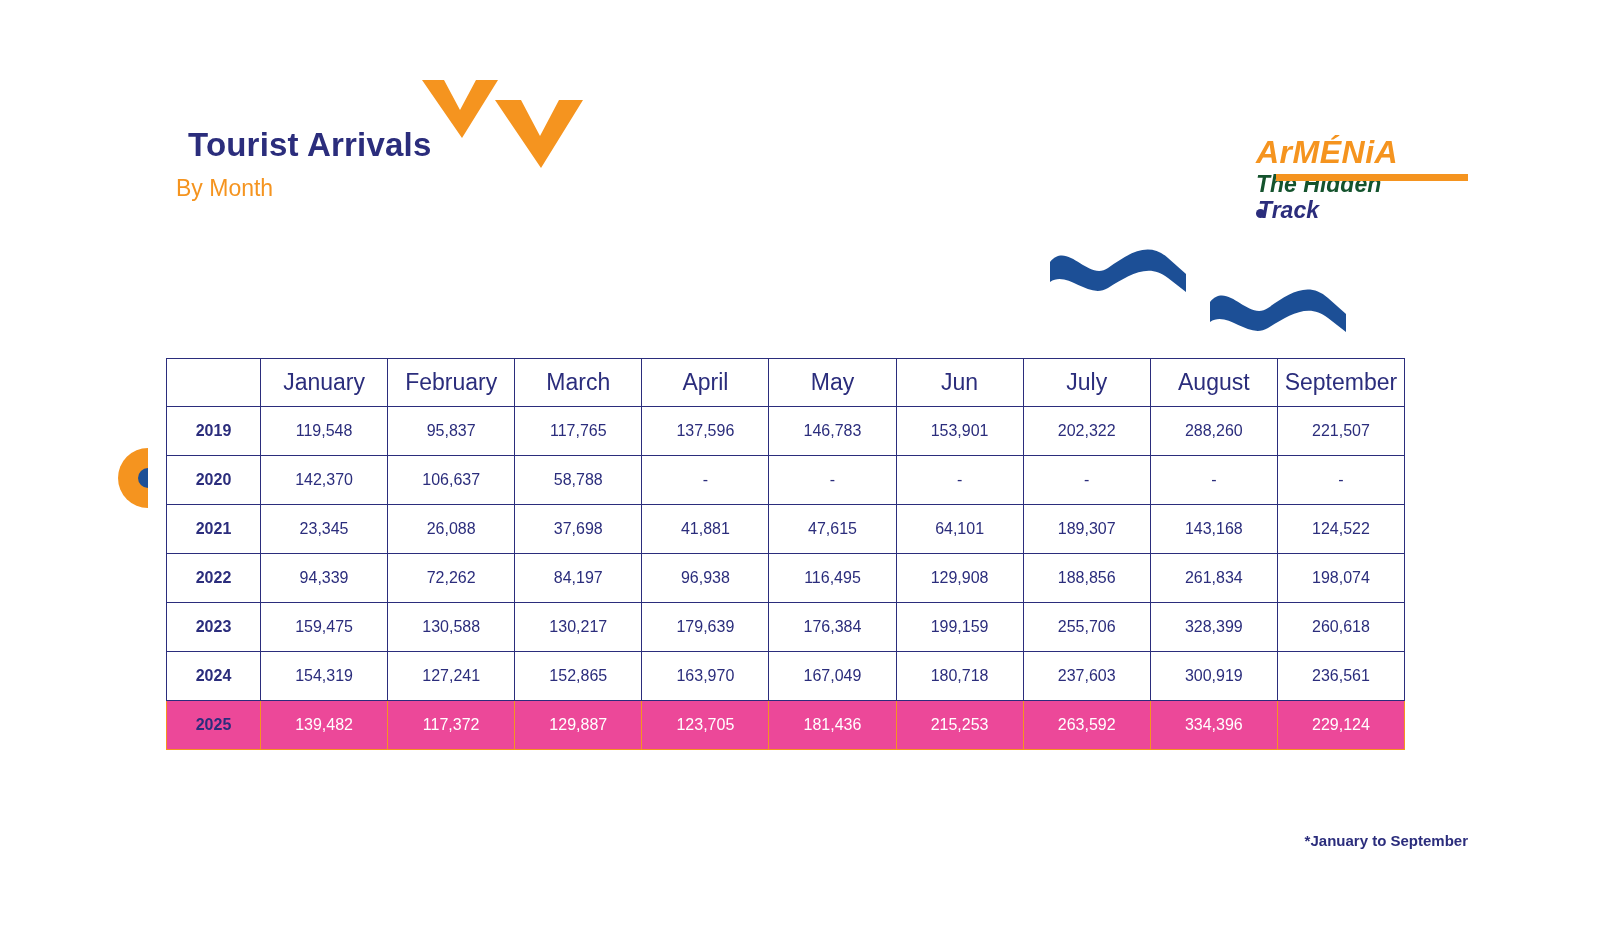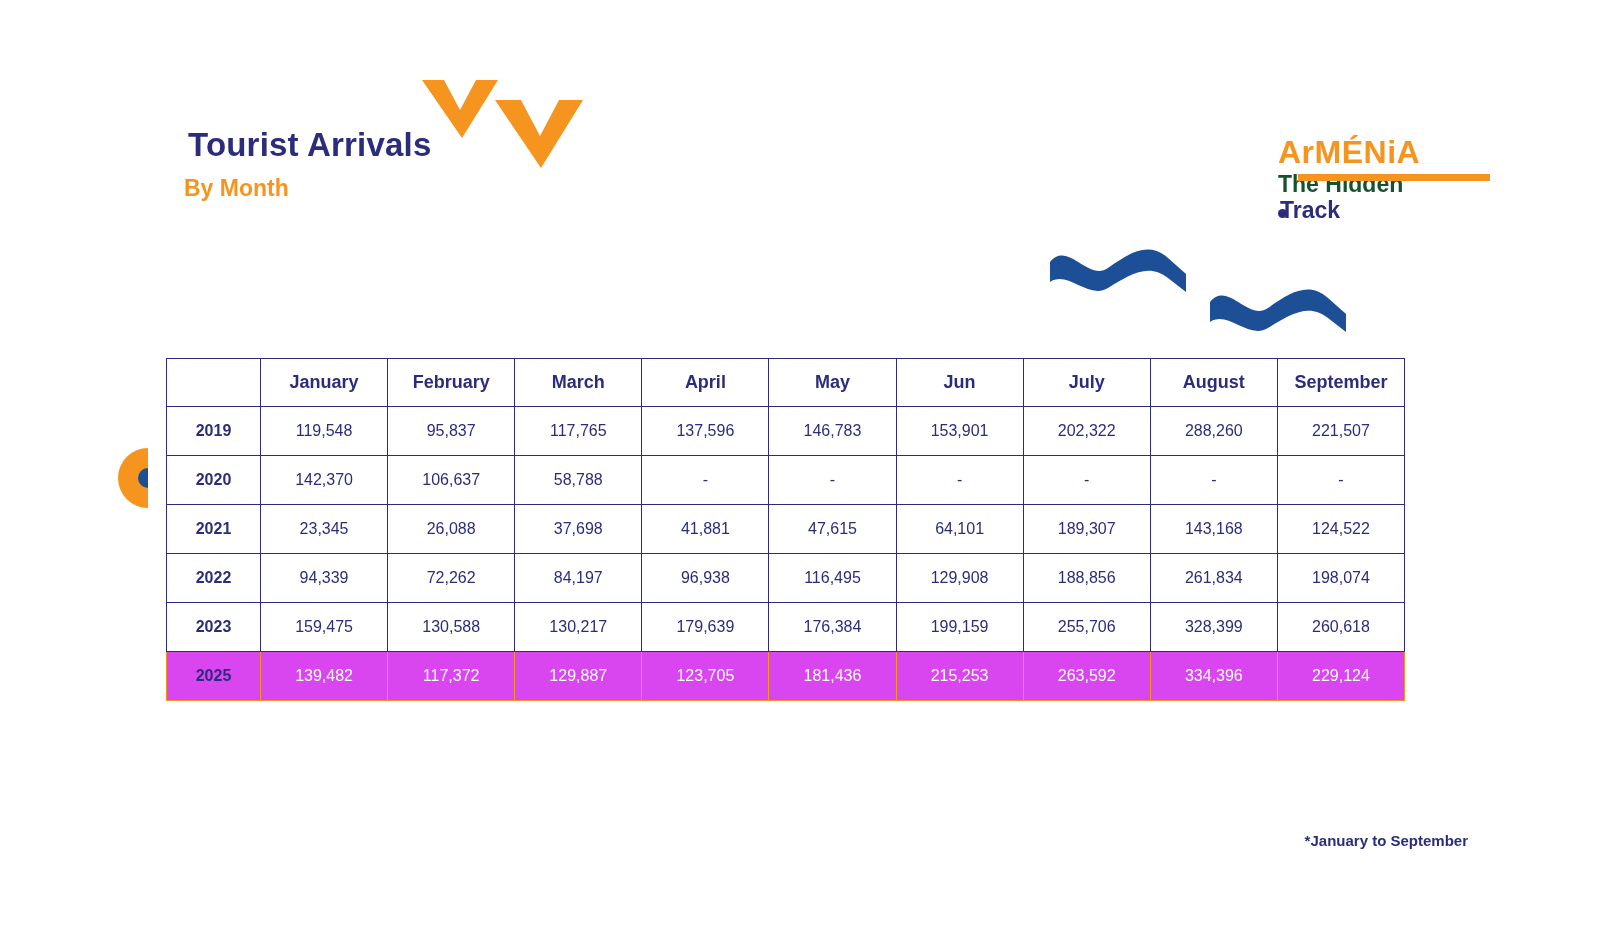--- a/index.html
+++ b/index.html
@@ -24,49 +24,50 @@
   .main-title {
     font-size: 33px;
     font-weight: bold;
     color: #2b2d7c;
     letter-spacing: 0.2px;
     line-height: 1;
     margin: 16px;
   }
   .sub-title {
     position: absolute;
-    left: 184px;
+    left: 176px;
     top: 175px;
     font-size: 23px;
     color: #f5941f;
-    font-weight: bold;
+    font-weight: normal;
     text-align: right;
   }
 
   
   .bird {
     position: absolute;
     pointer-events: none;
   }
   .bird-left {
     left: 422px;
     top: 80px;
   }
   .bird-right {
     left: 495px;
     top: 100px;
   }
 
   
   .logo {
     position: absolute;
-    right: 112px;
+    right: 134px;
     top: 136px;
     text-align: left;
     width: 210px;
+    font-style: italic;
   }
   .logo-armenia {
     font-size: 32px;
     font-weight: bold;
     color: #f5941f;
     letter-spacing: 0.5px;
     line-height: 1.05;
   }
   .logo-hidden {
     font-size: 23px;
@@ -153,31 +154,31 @@
   table.arrivals th,
   table.arrivals td {
     border: 1px solid #2b2d7c;
     text-align: center;
     vertical-align: middle;
     height: 46px;
     font-size: 16px;
     color: #2b2d7c;
   }
   table.arrivals thead th {
-    font-weight: bold;
-    font-size: 18px;
+    font-weight: normal;
+    font-size: 23px;
     height: 45px;
   }
   table.arrivals col.year-col { width: 94px; }
   td.year-cell {
     font-weight: bold;
     font-size: 17px;
   }
   tr.highlight td {
-    background: #d946ef;
+    background: #ec4899;
     color: #ffffff;
     border-color: #f5941f;
   }
   tr.highlight td.year-cell {
     color: #2b2d7c;
   }
   .corner-cell {
     border-right: 1px solid #2b2d7c;
   }
 
@@ -311,20 +312,32 @@
         <td class="year-cell">2023</td>
         <td>159,475</td>
         <td>130,588</td>
         <td>130,217</td>
         <td>179,639</td>
         <td>176,384</td>
         <td>199,159</td>
         <td>255,706</td>
         <td>328,399</td>
         <td>260,618</td>
+      </tr>
+      <tr>
+        <td class="year-cell">2024</td>
+        <td>154,319</td>
+        <td>127,241</td>
+        <td>152,865</td>
+        <td>163,970</td>
+        <td>167,049</td>
+        <td>180,718</td>
+        <td>237,603</td>
+        <td>300,919</td>
+        <td>236,561</td>
       </tr>
       <tr class="highlight">
         <td class="year-cell">2025</td>
         <td>139,482</td>
         <td>117,372</td>
         <td>129,887</td>
         <td>123,705</td>
         <td>181,436</td>
         <td>215,253</td>
         <td>263,592</td>

